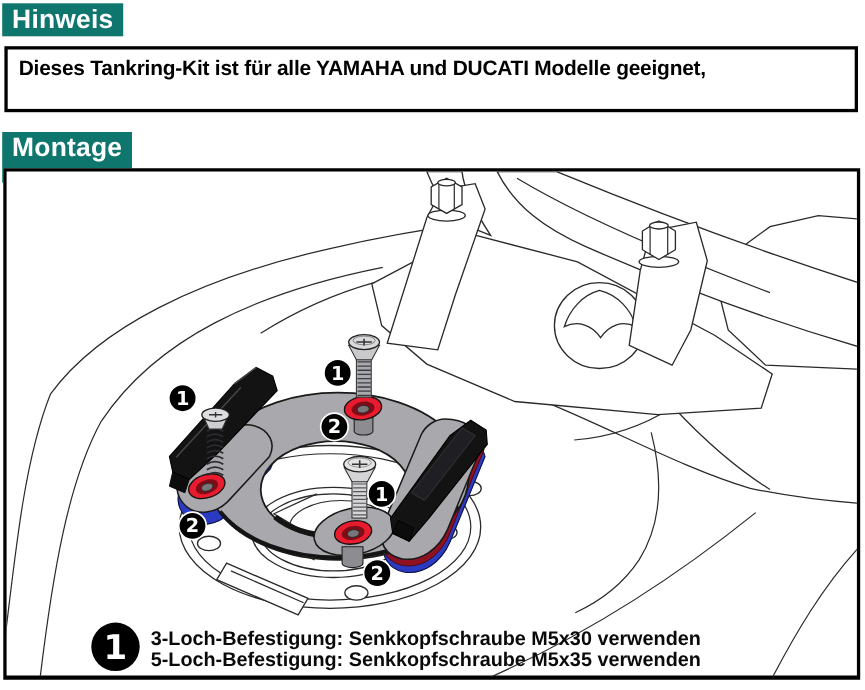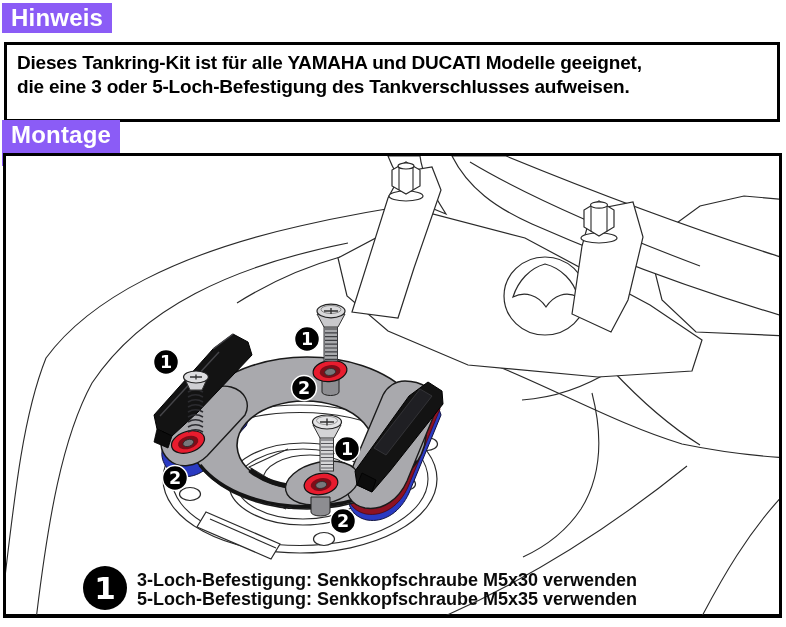--- a/index.html
+++ b/index.html
@@ -1,42 +1,41 @@
 <!DOCTYPE html>
 <html><head>
 <meta charset="utf-8">
 <style>
   html,body{margin:0;padding:0;background:#fff;}
   .page{position:relative;width:786px;height:627px;background:#fff;overflow:hidden;
         font-family:"Liberation Sans",sans-serif;color:#000;}
-  .hdr{position:absolute;background:#8b5cf6;color:#fff;font-weight:bold;font-size:24px;
+  .hdr{position:absolute;background:#0f766e;color:#fff;font-weight:bold;font-size:24px;
        line-height:30px;padding:0 9px;letter-spacing:0.2px;}
   #hinweis-header{left:2px;top:3px;height:30px;}
   #montage-header{left:2px;top:120px;height:46px;line-height:29px;}
-  .note-box{position:absolute;left:4px;top:42px;width:776px;height:80px;box-sizing:border-box;
+  .note-box{position:absolute;left:4px;top:42px;width:776px;height:60px;box-sizing:border-box;
             border:3px solid #000;font-weight:bold;font-size:19px;line-height:24px;
             padding:6px 0 0 10px;letter-spacing:-0.2px;}
   .diagram-box{position:absolute;left:3px;top:153px;width:779px;height:465px;box-sizing:border-box;
                border:3px solid #000;border-bottom-width:4px;background:#fff;}
   .diagram-box svg{display:block;}
   .thin{stroke:#2a2a2a;stroke-width:1.1;fill:none;}
   .part{stroke:#2a2a2a;stroke-width:1.2;fill:#fff;}
   .badge-text{font-family:"DejaVu Sans","Liberation Sans",sans-serif;font-weight:bold;fill:#fff;}
   .legend-text{font-family:"Liberation Sans",sans-serif;font-weight:bold;fill:#0a0a0a;}
 </style>
 </head>
 <body>
 
 <div class="page">
 
   <div class="hdr" id="hinweis-header">Hinweis</div>
 
   <div class="note-box">
     <div>Dieses Tankring-Kit ist für alle YAMAHA und DUCATI Modelle geeignet,</div>
-    <div>die eine 3 oder 5-Loch-Befestigung des Tankverschlusses aufweisen.</div>
   </div>
 
   <div class="hdr" id="montage-header">Montage</div>
 
   <div class="diagram-box">
     <svg width="773" height="459" viewBox="6 156 773 459">
 
       <g>
         <path class="thin" d="M0,620 C14,500 22,418 46,358 C90,298 180,253 300,226 C352,214 396,207 432,202"></path>
         <path class="thin" d="M36,620 C48,520 62,438 92,383 C142,308 232,266 348,243"></path>

